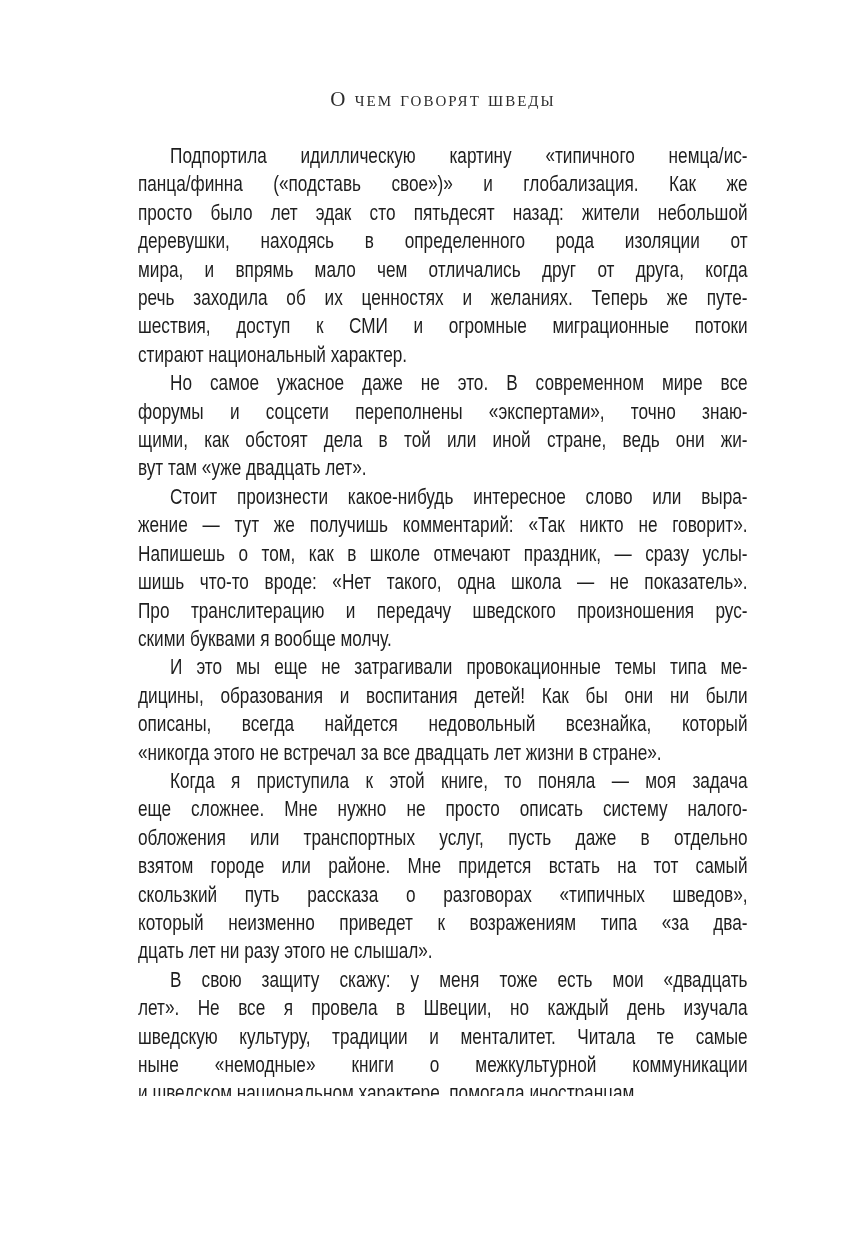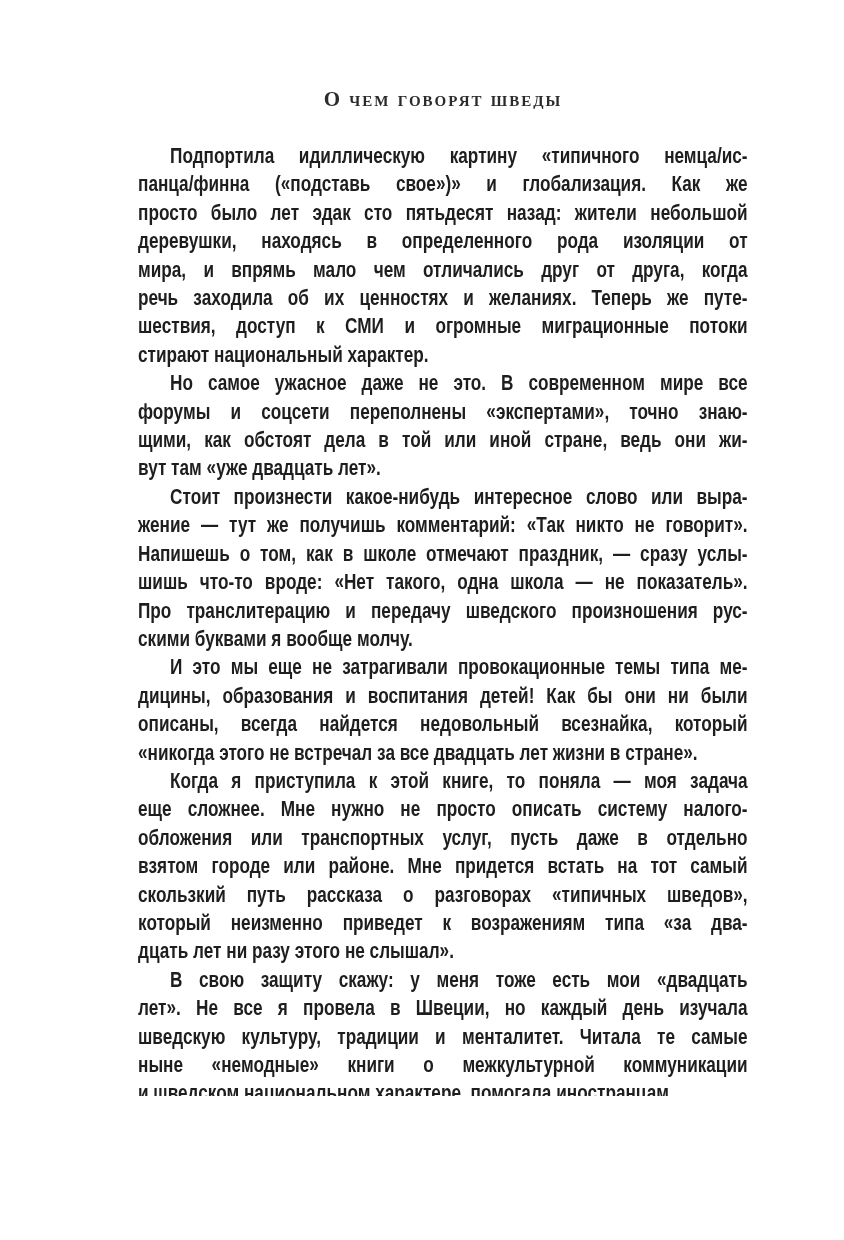--- a/index.html
+++ b/index.html
@@ -4,21 +4,20 @@
 <style>
   html, body { margin: 0; padding: 0; background: #ffffff; }
 
   .page {
     position: relative;
     width: 844px;
     height: 1096px;
     background: var(--bg, #ffffff);
     overflow: hidden;
     font-family: "Liberation Sans", sans-serif;
-    font-weight: bold;
   }
 
   .running-head {
     position: absolute;
     top: 87px;
     left: 138px;
     width: 610px;
     text-align: center;
     font-family: "Liberation Serif", serif;
     font-variant: small-caps;

